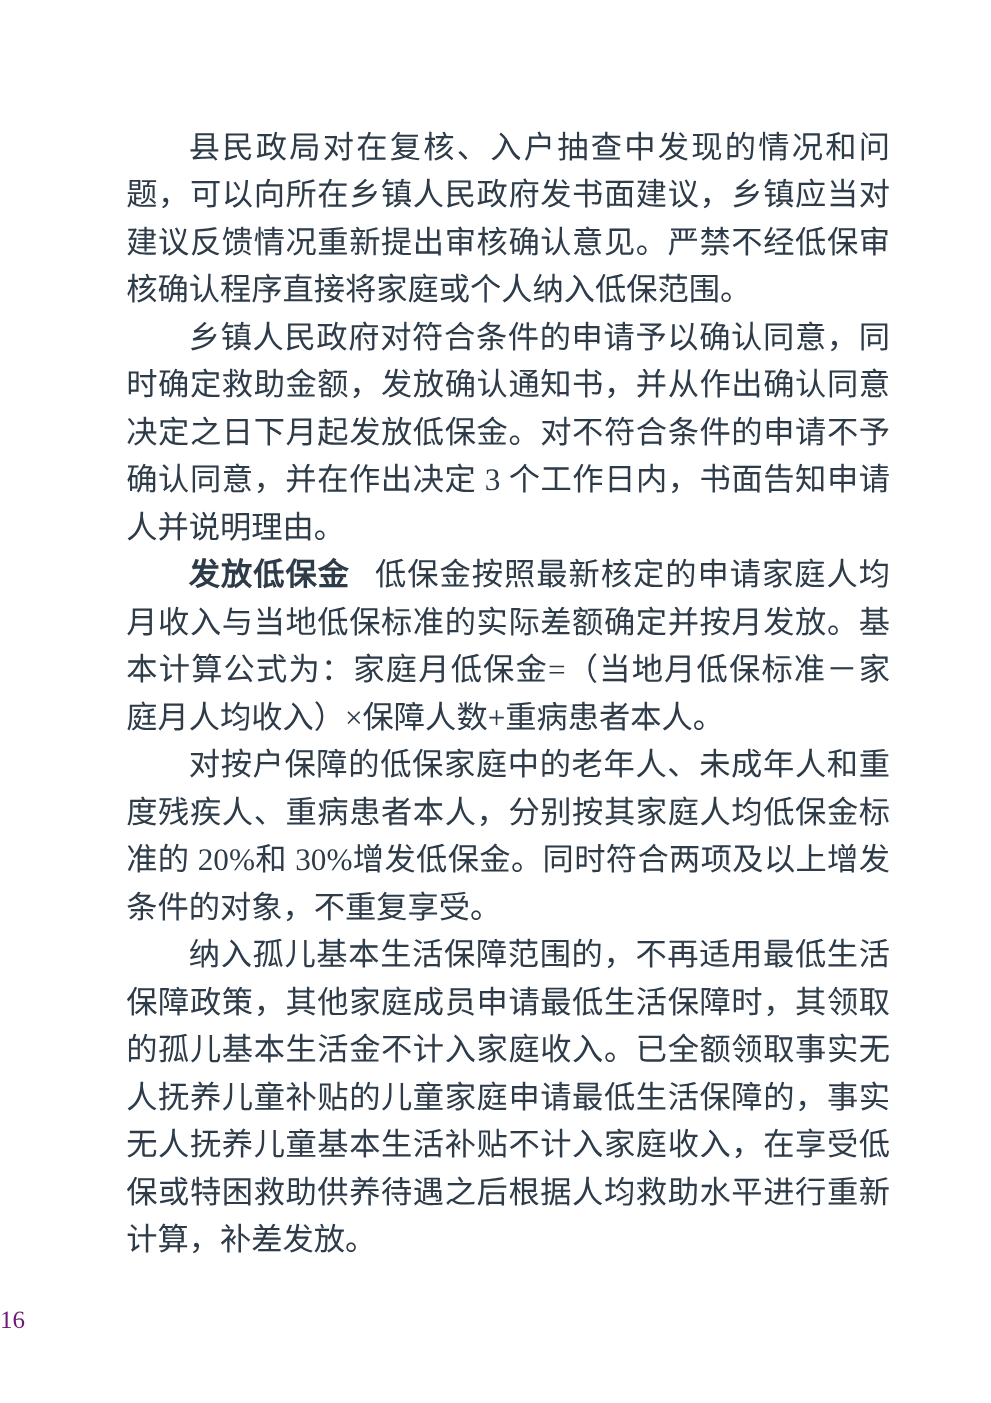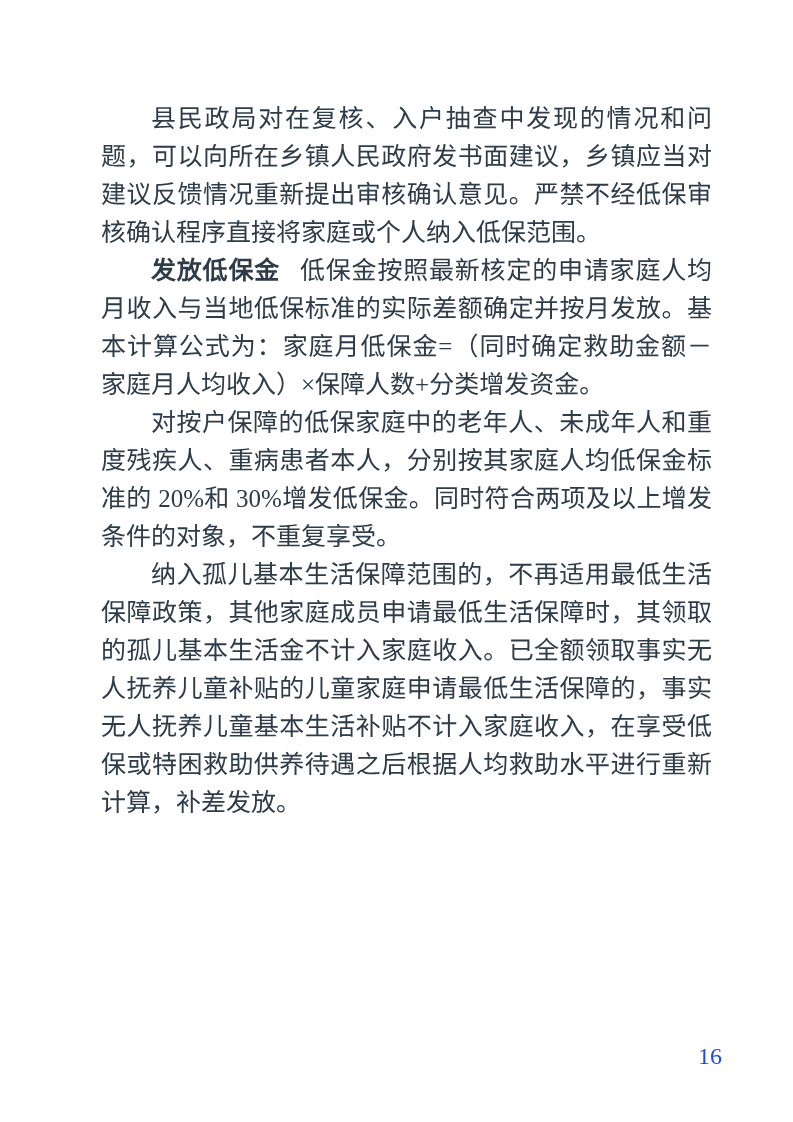--- a/index.html
+++ b/index.html
@@ -33,33 +33,34 @@
   }
   .article-lead {
     font-weight: bold;
     margin-right: 0.8em;
   }
   .page-number {
     position: absolute;
     top: 1044px;
     left: 0;
     width: 100%;
-    text-align: right;
+    text-align: left;
     font-family: "Liberation Serif", "DejaVu Serif", serif;
-    font-size: 24px;
+    font-size: 20px;
     line-height: 24px;
-    color: #1d4ed8;
+    color: #701a75;
   }
 </style>
 </head>
 <body>
 
 <div class="page">
   <div class="doc-body">
     <p>县民政局对在复核、入户抽查中发现的情况和问题，可以向所在乡镇人民政府发书面建议，乡镇应当对建议反馈情况重新提出审核确认意见。严禁不经低保审核确认程序直接将家庭或个人纳入低保范围。</p>
+    <p>乡镇人民政府对符合条件的申请予以确认同意，同时确定救助金额，发放确认通知书，并从作出确认同意决定之日下月起发放低保金。对不符合条件的申请不予确认同意，并在作出决定 3 个工作日内，书面告知申请人并说明理由。</p>
     <p>
-      <span class="article-lead">发放低保金</span><span>低保金按照最新核定的申请家庭人均月收入与当地低保标准的实际差额确定并按月发放。基本计算公式为：家庭月低保金=（同时确定救助金额－家庭月人均收入）×保障人数+分类增发资金。</span>
+      <span class="article-lead">发放低保金</span><span>低保金按照最新核定的申请家庭人均月收入与当地低保标准的实际差额确定并按月发放。基本计算公式为：家庭月低保金=（当地月低保标准－家庭月人均收入）×保障人数+重病患者本人。</span>
     </p>
     <p>对按户保障的低保家庭中的老年人、未成年人和重度残疾人、重病患者本人，分别按其家庭人均低保金标准的 20%和 30%增发低保金。同时符合两项及以上增发条件的对象，不重复享受。</p>
     <p>纳入孤儿基本生活保障范围的，不再适用最低生活保障政策，其他家庭成员申请最低生活保障时，其领取的孤儿基本生活金不计入家庭收入。已全额领取事实无人抚养儿童补贴的儿童家庭申请最低生活保障的，事实无人抚养儿童基本生活补贴不计入家庭收入，在享受低保或特困救助供养待遇之后根据人均救助水平进行重新计算，补差发放。</p>
   </div>
   <div class="page-number">16</div>
 </div>
 
 </body></html>

